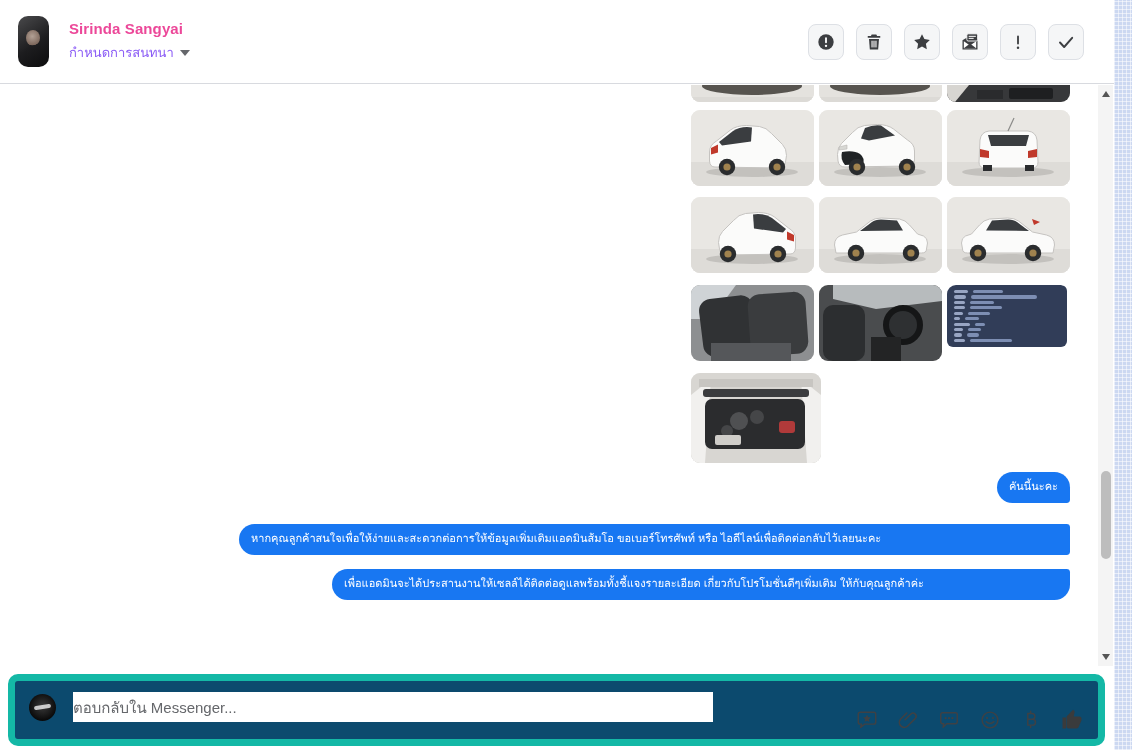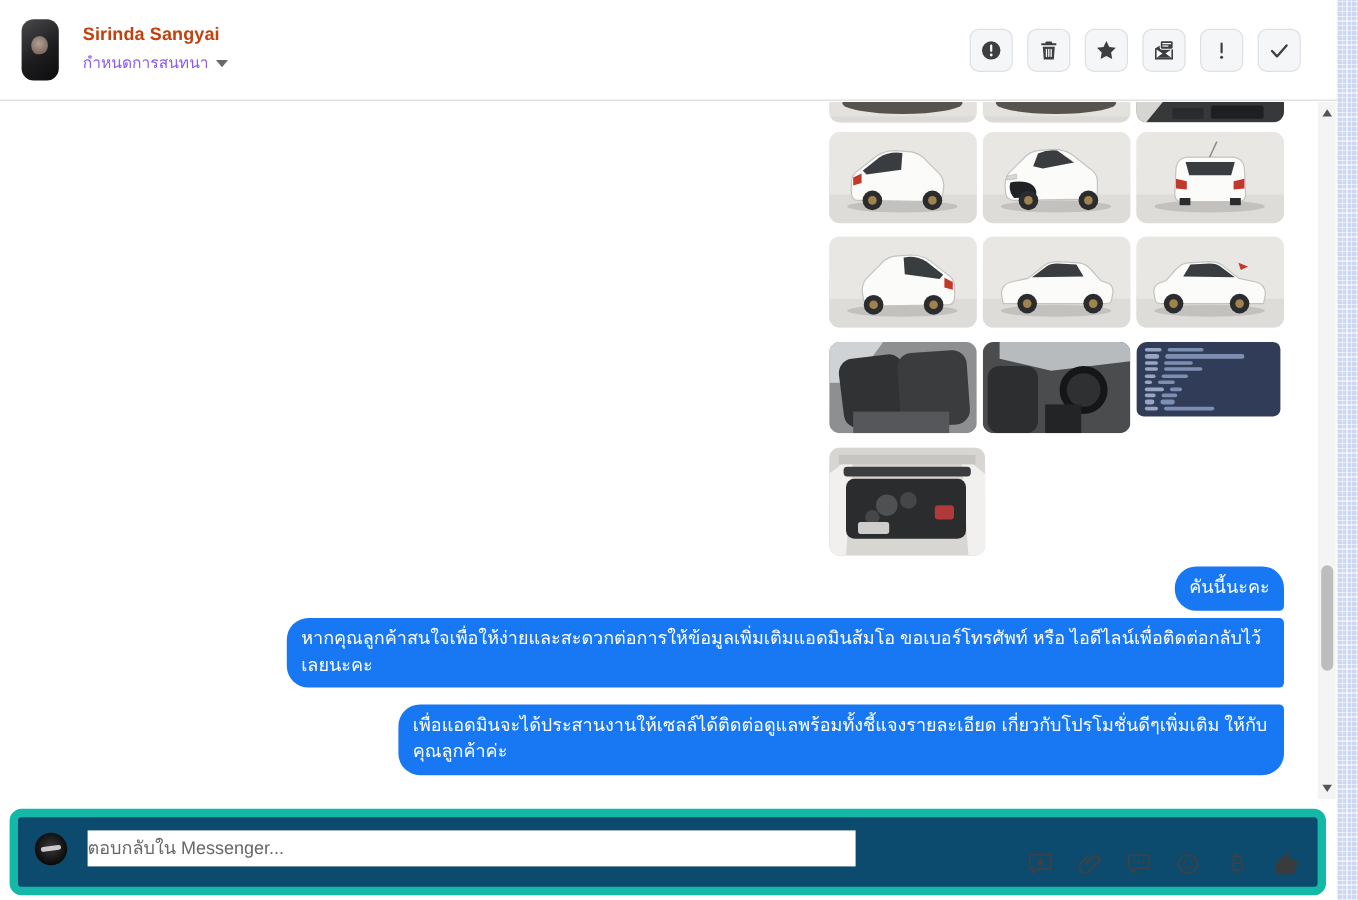--- a/index.html
+++ b/index.html
@@ -13,21 +13,21 @@
 
   
   header { position:absolute; top:0; left:0; width:1114px; height:84px; background:#fff;
     border-bottom:1px solid #d8dadf; display:flex; align-items:center; justify-content:space-between;
     padding:0 30px 0 18px; z-index:5; }
   .h-left { display:flex; align-items:center; gap:20px; }
   .avatar { width:31px; height:51px; border-radius:10px;
     background:linear-gradient(145deg,#4a4a4c 0%,#1d1d1f 55%,#0c0c0d 100%); position:relative; overflow:hidden; }
   .avatar:after { content:""; position:absolute; left:8px; top:14px; width:14px; height:16px;
     border-radius:50%; background:radial-gradient(circle at 45% 40%, #cbb6a8 0%, #8d7466 70%, transparent 75%); opacity:.85; }
-  .h-name { font-size:15px; font-weight:700; color:#c2410c; letter-spacing:.1px; }
+  .h-name { font-size:15px; font-weight:700; color:#ec4899; letter-spacing:.1px; }
   .h-sub { display:flex; align-items:center; gap:6px; margin-top:5px; cursor:pointer; }
   .h-sub span { font-size:13px; color:#8b5cf6; }
   .caret { width:0; height:0; border-left:5px solid transparent; border-right:5px solid transparent;
     border-top:6px solid #65676b; display:inline-block; }
   .h-actions { display:flex; gap:12px; }
   .abtn { width:36px; height:36px; border-radius:8px; background:#f5f6f7; border:1px solid #dde0e5;
     display:flex; align-items:center; justify-content:center; cursor:pointer; }
   .abtn svg { width:20px; height:20px; }
 
   
@@ -46,24 +46,24 @@
   .r0 .tile { border-radius:0 0 9px 9px; }
   .r4 .tile { width:130px; }
   .tile svg { display:block; width:100%; height:100%; }
   .tile.spec-sheet { background:transparent; display:flex; align-items:flex-start; }
   .spec-card { width:120px; height:62px; background:#313d58; border-radius:6px; padding:5px 7px;
     display:flex; flex-direction:column; justify-content:space-between; }
   .spec-row { display:flex; gap:5px; align-items:center; }
   .spec-row i { display:block; height:3.2px; border-radius:2px; background:#8b9cc3; opacity:.85; }
   .spec-row i.lab { background:#aab7d6; }
 
-  .bubble { background:#1877f2; color:#fff; font-size:15px; line-height:1.45;
+  .bubble { background:#1877f2; color:#fff; font-size:11px; line-height:1.45;
     padding:7px 12px 8px; border-radius:18px; text-align:left; }
   .b-small { border-radius:18px 18px 4px 18px; margin-top:9px; }
-  .b-mid  { width:831px; border-radius:18px 4px 4px 18px; margin-top:6px; }
+  .b-mid  { width:831px; border-radius:18px 4px 4px 18px; margin-top:21px; }
   .b-last { width:738px; border-radius:18px 4px 18px 18px; margin-top:14px; }
 
   .sent-by { margin-top:10px; display:flex; align-items:center; gap:5px;
     font-size:13px; color:#65676b; }
   .mini-avatar { width:14px; height:14px; border-radius:50%;
     background:radial-gradient(circle at 40% 35%, #d8dadf 0%, #9fa3aa 80%); display:inline-block; }
   .help { width:15px; height:15px; border-radius:50%; background:#8d949e; color:#fff;
     font-size:10px; font-weight:700; display:flex; align-items:center; justify-content:center; cursor:pointer; }
 
   

